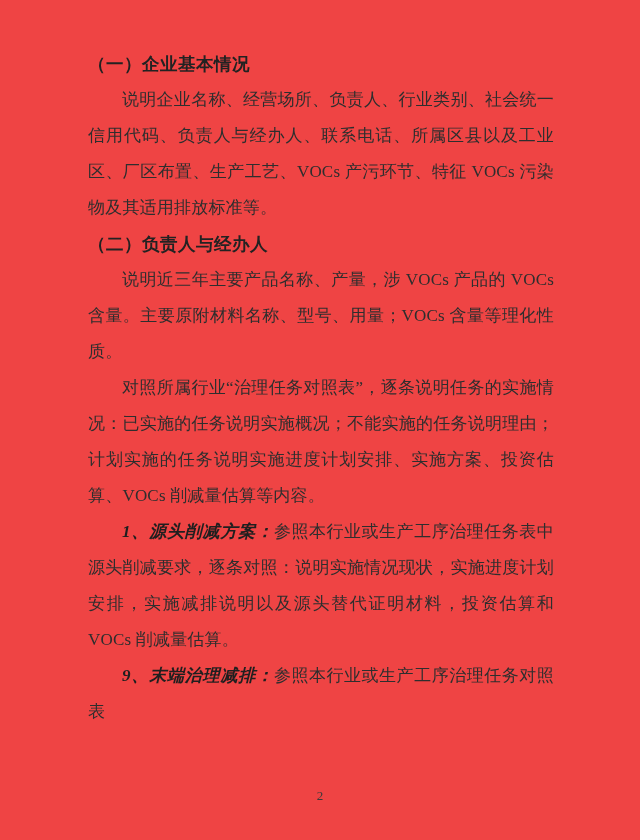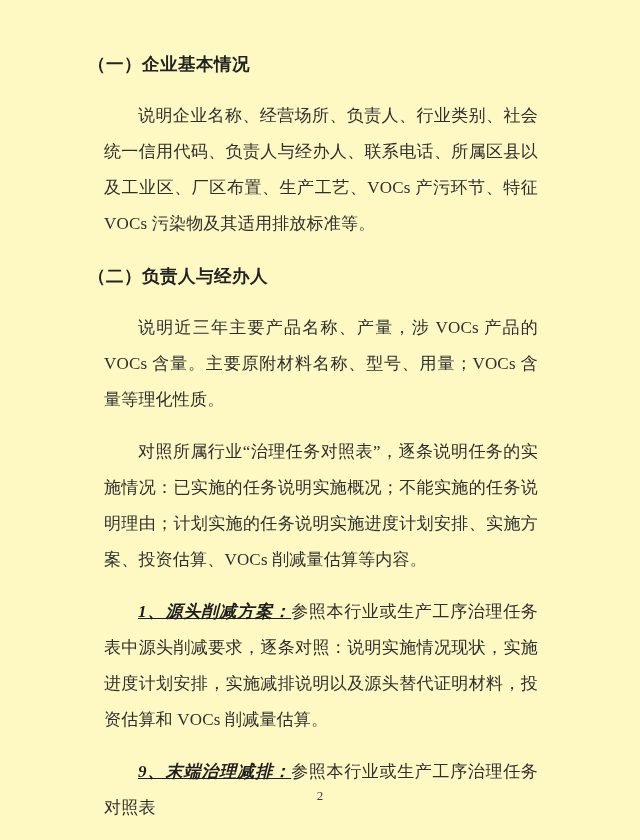--- a/index.html
+++ b/index.html
@@ -5,49 +5,48 @@
   html, body {
     margin: 0;
     padding: 0;
     background: #fbfbf9;
   }
   .page {
     position: relative;
     box-sizing: border-box;
     width: 640px;
     height: 840px;
-    background: #fef9c3;
+    background: #ef4444;
     padding: 46px 86px 0 88px;
     font-family: "Liberation Serif", "DejaVu Serif", serif;
     font-size: 17px;
     color: #2e2e2e;
     overflow: hidden;
   }
   .sec-heading {
     margin: 0;
     font-family: "Liberation Sans", "DejaVu Sans", sans-serif;
     font-size: 17.5px;
     font-weight: 700;
     color: #222222;
     line-height: 36px;
     letter-spacing: 0.5px;
   }
   .para {
-    margin: 16px;
+    margin: 0;
     line-height: 36px;
     text-align: justify;
     text-indent: 34px;
     letter-spacing: 0.2px;
   }
   .item-label {
     font-weight: 700;
     font-style: italic;
     color: #1f1f1f;
     letter-spacing: 0.5px;
-    text-decoration: underline;
   }
   .page-number {
     position: absolute;
     left: 0;
     right: 0;
     top: 788px;
     text-align: center;
     font-size: 13px;
     color: #3a3a3a;
     font-family: "Liberation Serif", "DejaVu Serif", serif;

